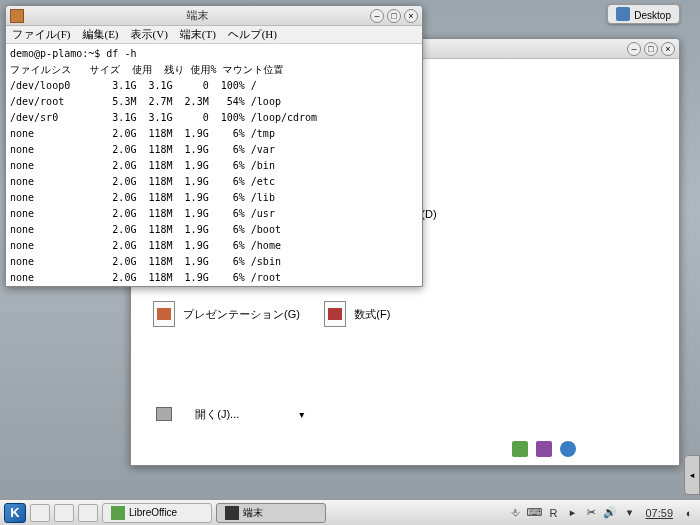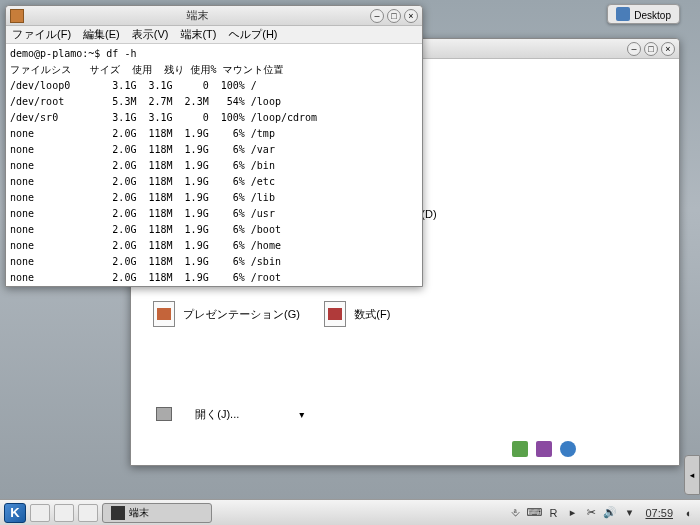--- a/index.html
+++ b/index.html
@@ -29,21 +29,21 @@
 .lo-icon.open { border: none; background: transparent; }
 .lo-icon.open::after { background: #aaa; border: 1px solid #666; }
 .lo-icon.tmpl::after { background: #ddd; border: 1px solid #999; }
 .lo-open-row { display: flex; align-items: center; gap: 20px; }
 .lo-chevron { margin-left: 40px; font-size: 10px; }
 .lo-foot { margin-top: auto; padding: 8px 18px; display: flex; gap: 8px; }
 .lo-foot .fi { width: 16px; height: 16px; border-radius: 2px; }
 
 .terminal { top: 5px; left: 5px; width: 418px; height: 282px; z-index: 10; }
 .term-menu { height: 18px; background: #f0f0f0; display: flex; align-items: center; padding: 0 6px; font-size: 11px; gap: 12px; border-bottom: 1px solid #ccc; }
-.term-menu span { cursor: pointer; }
+.term-menu span { cursor: pointer; font-family: Liberation Serif, serif; }
 .term-body { background: #fff; color: #000; font-family: monospace; font-size: 10px; line-height: 16px; padding: 2px 4px; height: calc(100% - 38px); overflow: hidden; white-space: pre; }
 
 .taskbar { position: absolute; bottom: 0; left: 0; right: 0; height: 26px; background: linear-gradient(180deg, #f4f4f4, #d6d6d6); border-top: 1px solid #999; display: flex; align-items: center; padding: 0 4px; gap: 4px; }
 .kmenu { width: 22px; height: 20px; background: linear-gradient(135deg, #4a8cd4, #1a5ca4); border: 1px solid #0a3c74; border-radius: 3px; display: flex; align-items: center; justify-content: center; color: #fff; font-weight: bold; font-size: 13px; cursor: pointer; }
 .tb-btn { width: 20px; height: 18px; border: 1px solid #aaa; background: #eee; border-radius: 2px; cursor: pointer; }
 .task { height: 20px; padding: 0 8px; display: flex; align-items: center; gap: 4px; font-size: 10px; border: 1px solid #aaa; background: #eee; border-radius: 3px; cursor: pointer; min-width: 110px; }
 .task.active { background: #d0d0d0; border-color: #888; }
 .task .ti { width: 14px; height: 14px; background: #888; }
 .spacer { flex: 1; }
 .tray { display: flex; align-items: center; gap: 5px; font-size: 10px; color: #333; }
@@ -148,20 +148,24 @@
 demo@p-plamo:~$ </div>
 </div>
 
 <div class="side-tab">◂</div>
 
 <div class="taskbar">
   <div class="kmenu">K</div>
   <div class="tb-btn"></div>
   <div class="tb-btn"></div>
   <div class="tb-btn"></div>
+  <div class="task">
+    <span class="ti" style="background:#5aa14a"></span>
+    <span>LibreOffice</span>
+  </div>
   <div class="task active">
     <span class="ti" style="background:#333"></span>
     <span>端末</span>
   </div>
   <div class="spacer"></div>
   <div class="tray">
     <span class="ic">⎀</span>
     <span class="ic">⌨</span>
     <span class="ic">R</span>
     <span class="ic">▸</span>

